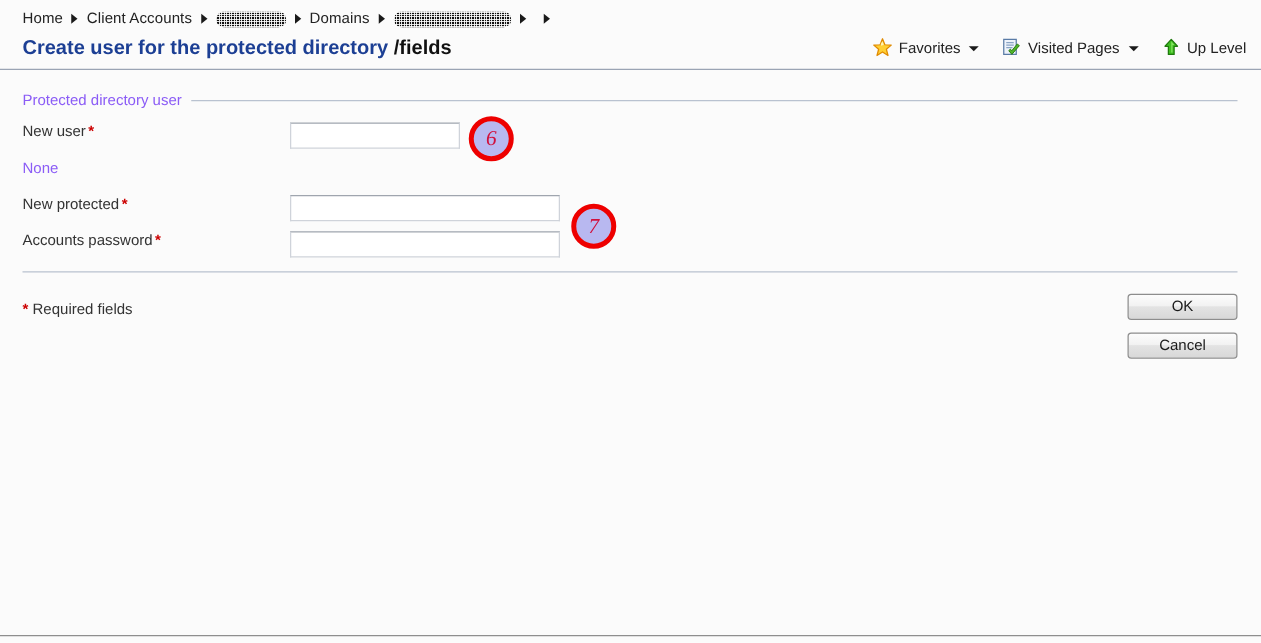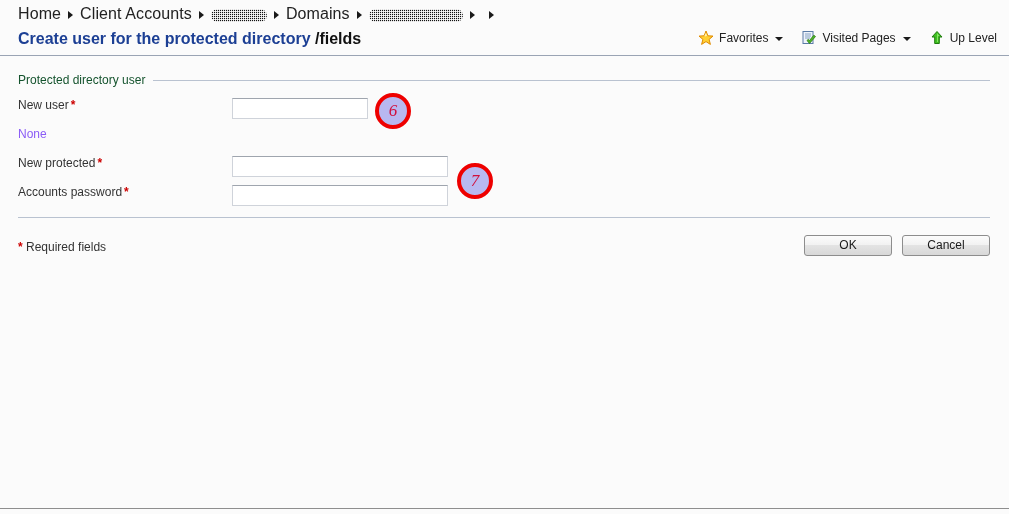--- a/index.html
+++ b/index.html
@@ -30,21 +30,21 @@
     left: 0; top: 0;
     width: 1009px;
     height: 27px;
     display: flex;
     align-items: center;
     padding-left: 18px;
     box-sizing: border-box;
     background: #fbfbfb;
   }
   .crumb {
-    font-size: 16px;
+    font-size: 12px;
     color: #222222;
     white-space: nowrap;
     letter-spacing: 0.1px;
   }
   .crumb-sep {
     display: inline-block;
     margin: 0 7px;
     width: 0; height: 0;
     border-left: 5px solid #1a1a1a;
     border-top: 4px solid transparent;
@@ -131,21 +131,21 @@
     width: 972px;
   }
   .section-legend {
     display: flex;
     align-items: center;
     gap: 8px;
     height: 16px;
   }
   .section-legend .legend-text {
     font-size: 12px;
-    color: #14532d;
+    color: #8b5cf6;
     white-space: nowrap;
   }
   .section-legend .legend-line {
     flex: 1 1 auto;
     height: 1px;
     background: #b9c2d0;
   }
 
   .form-rows {
     position: relative;
@@ -204,20 +204,21 @@
   .required-note .star {
     color: #cc0000;
     font-weight: bold;
   }
 
   .btn-group {
     position: absolute;
     right: 19px; top: 235px;
     display: flex;
     gap: 10px;
+    flex-direction: column;
   }
   .btn {
     width: 88px;
     height: 21px;
     border: 1px solid #8d8d8d;
     border-radius: 3px;
     background: linear-gradient(to bottom, #fcfcfc 0%, #f2f2f2 45%, #e3e3e3 50%, #d8d8d8 100%);
     font-family: "Liberation Sans", sans-serif;
     font-size: 12px;
     color: #1a1a1a;

